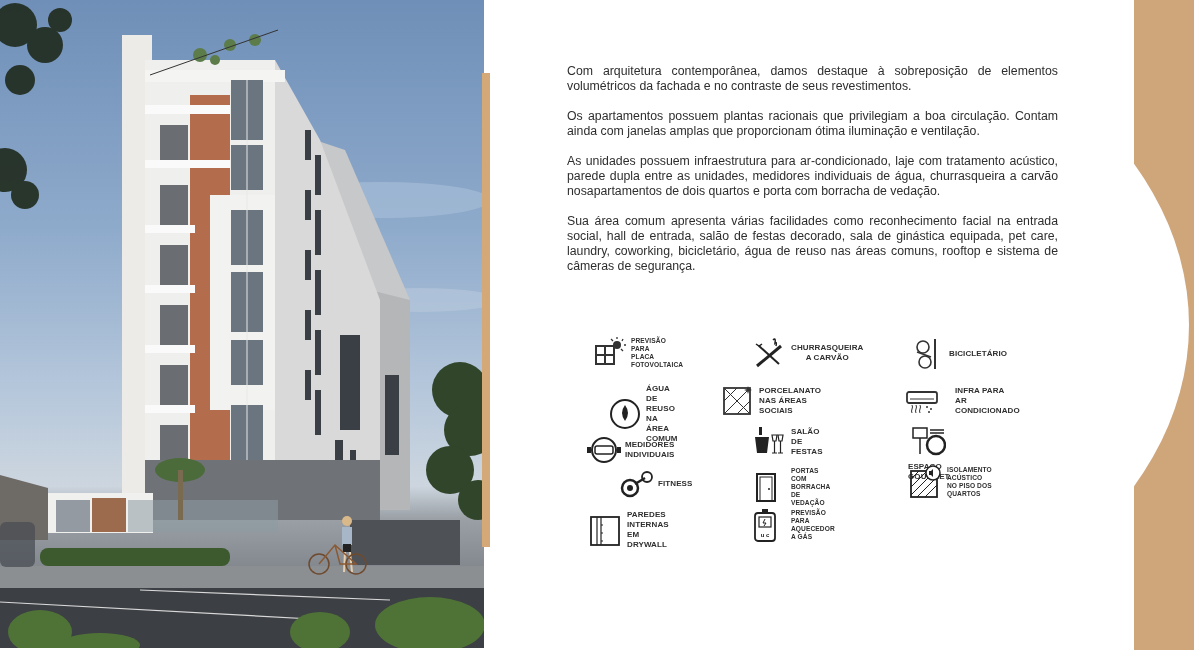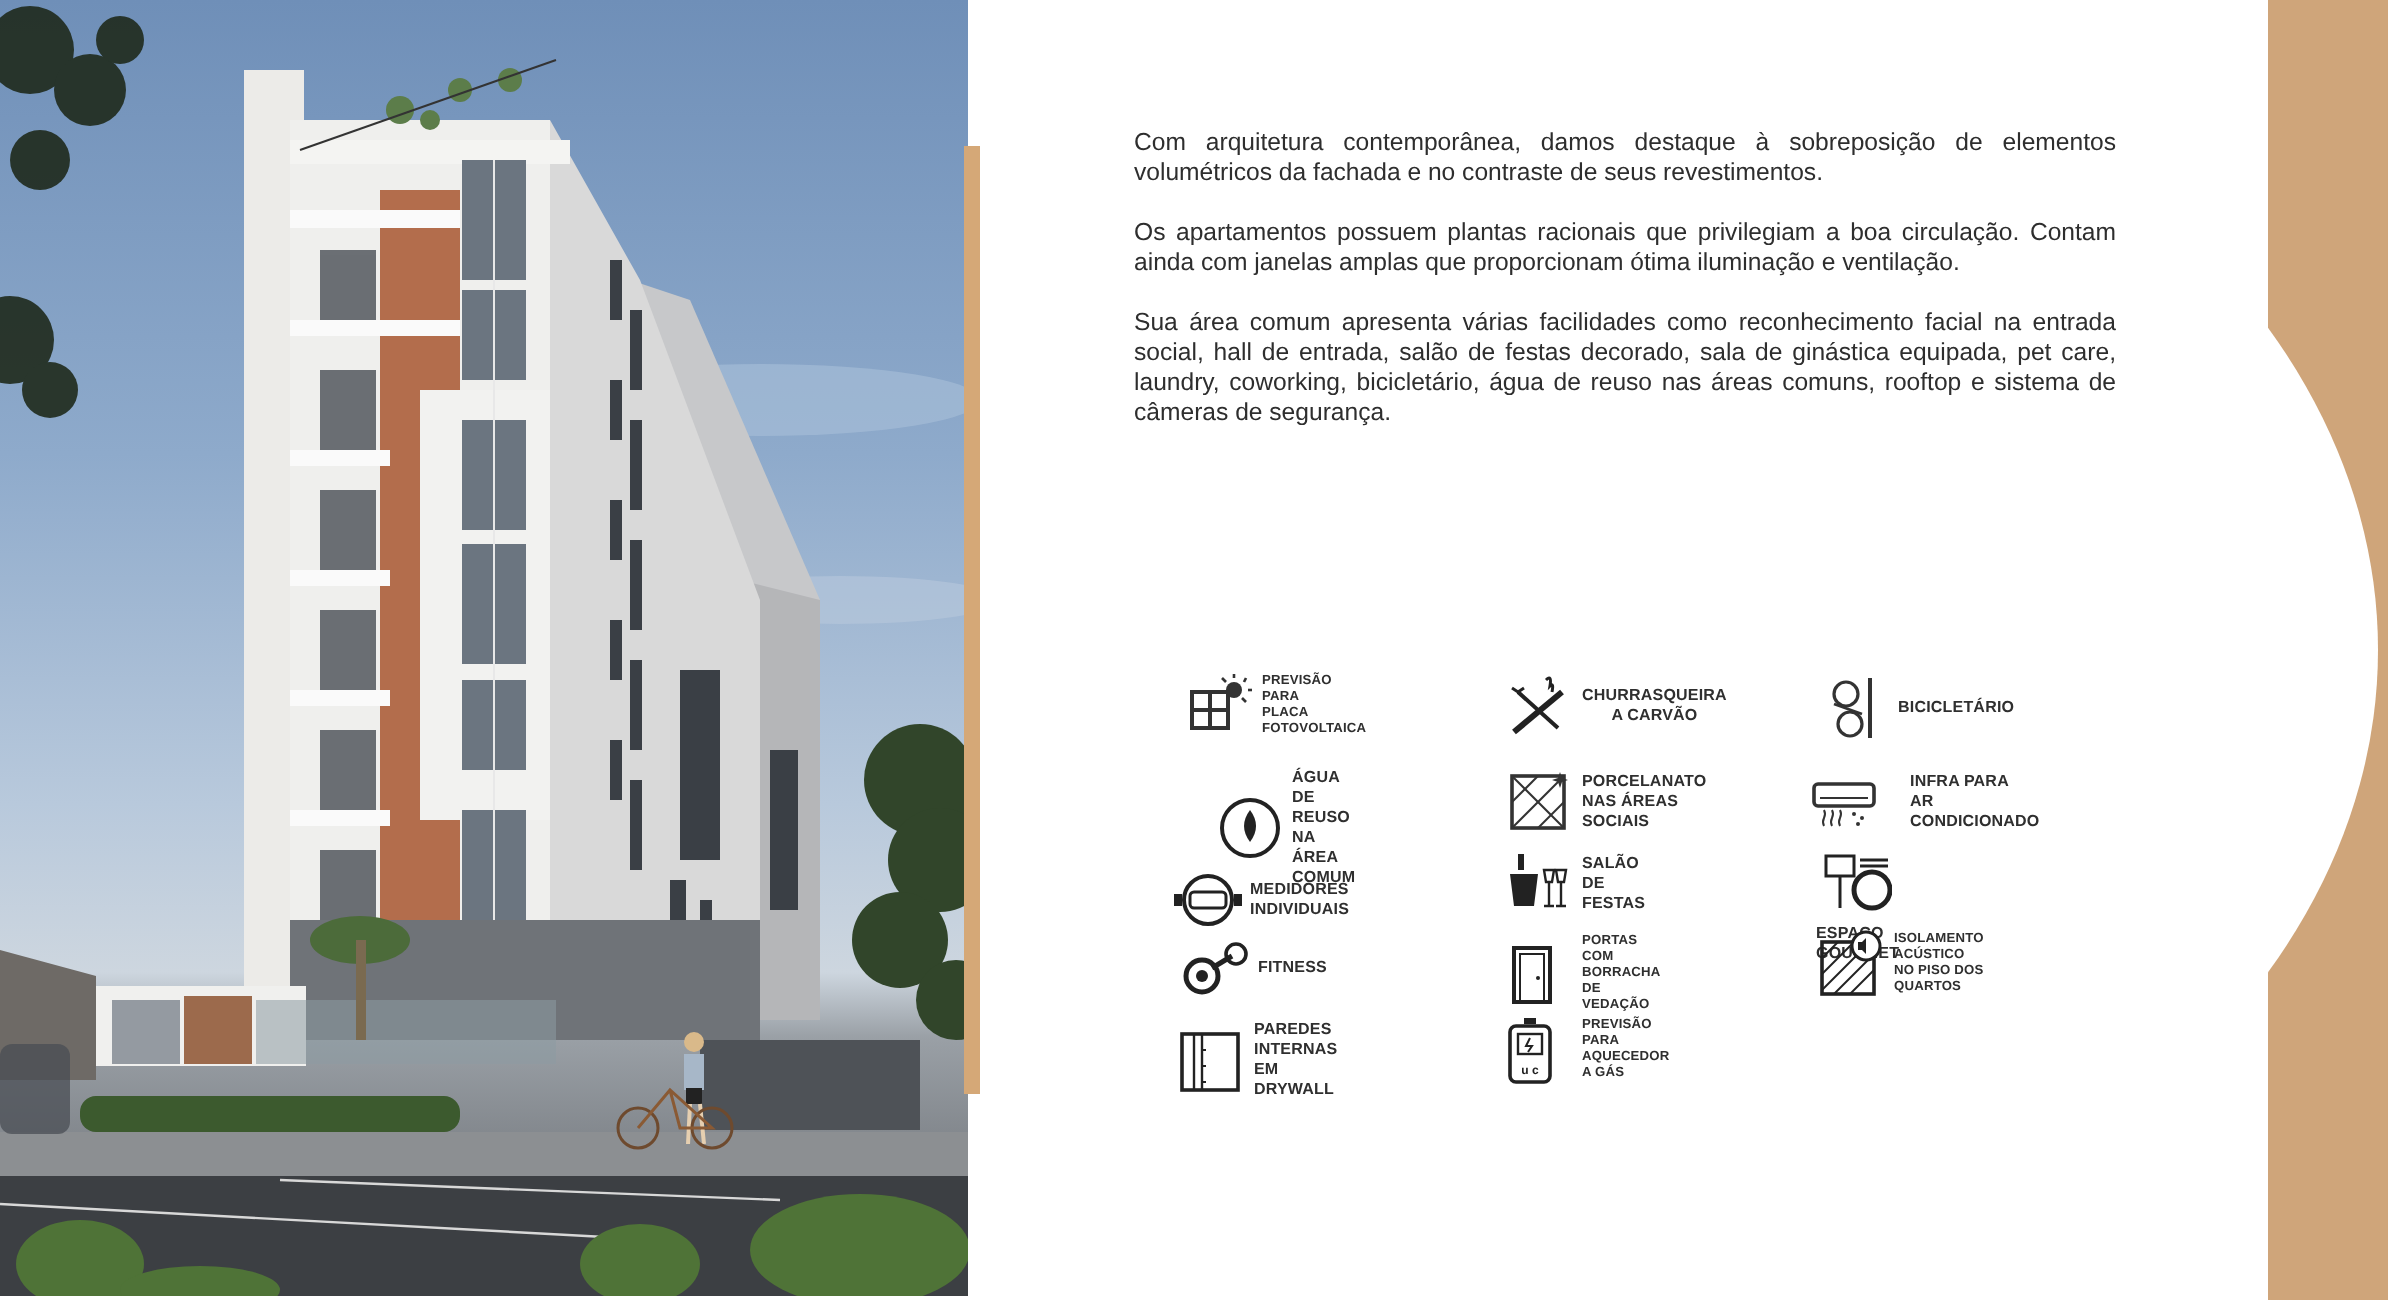--- a/index.html
+++ b/index.html
@@ -187,20 +187,21 @@
 <div class="deco">
   <svg width="60" height="650" viewBox="0 0 60 650">
     <rect x="0" y="0" width="60" height="650" fill="#cfa57a"></rect>
     <ellipse cx="-420" cy="325" rx="475" ry="345" fill="#ffffff"></ellipse>
   </svg>
 </div>
 
 <div class="text-block">
   <p>Com arquitetura contemporânea, damos destaque à sobreposição de elementos volumétricos da fachada e no contraste de seus revestimentos.</p>
   <p>Os apartamentos possuem plantas racionais que privilegiam a boa circulação. Contam ainda com janelas amplas que proporcionam ótima iluminação e ventilação.</p>
+  <p>As unidades possuem infraestrutura para ar-condicionado, laje com tratamento acústico, parede dupla entre as unidades, medidores individuais de água, churrasqueira a carvão nosapartamentos de dois quartos e porta com borracha de vedação.</p>
   <p>Sua área comum apresenta várias facilidades como reconhecimento facial na entrada social, hall de entrada, salão de festas decorado, sala de ginástica equipada, pet care, laundry, coworking, bicicletário, água de reuso nas áreas comuns, rooftop e sistema de câmeras de segurança.</p>
 </div>
 
 <div class="features">
 
   <div class="feature" style="left:593px; top:336px;">
     <svg class="ico" viewBox="0 0 34 34">
       <rect x="3" y="10" width="18" height="18" fill="none" stroke="#333" stroke-width="2"></rect>
       <line x1="12" y1="10" x2="12" y2="28" stroke="#333" stroke-width="2"></line>
       <line x1="3" y1="19" x2="21" y2="19" stroke="#333" stroke-width="2"></line>
@@ -243,21 +244,21 @@
       <path d="M17 3 A14 14 0 0 1 31 17" fill="none" stroke="#222" stroke-width="2"></path>
       <path d="M17 31 A14 14 0 0 1 3 17" fill="none" stroke="#222" stroke-width="2"></path>
       <path d="M31 17 A14 14 0 0 1 17 31" fill="none" stroke="#222" stroke-width="2"></path>
       <path d="M3 17 A14 14 0 0 1 17 3" fill="none" stroke="#222" stroke-width="2"></path>
       <path d="M17 8 Q23 16 17 24 Q11 16 17 8 Z" fill="#222"></path>
     </svg>
     <span class="lbl">Água de reuso
 na área comum</span>
   </div>
 
-  <div class="feature" style="left:753px; top:384px;">
+  <div class="feature" style="left:721px; top:384px;">
     <svg class="ico" viewBox="0 0 34 34">
       <rect x="3" y="4" width="26" height="26" fill="none" stroke="#333" stroke-width="1.8"></rect>
       <g stroke="#333" stroke-width="1">
           <line x1="3" y1="4" x2="29" y2="30"></line>
           <line x1="29" y1="4" x2="3" y2="30"></line>
           <line x1="16" y1="4" x2="3" y2="17"></line>
           <line x1="16" y1="30" x2="29" y2="17"></line>
         </g>
       <path d="M27 2 l1 3 l3 1 l-3 1 l-1 3 l-1 -3 l-3 -1 l3 -1 z" fill="#333"></path>
     </svg>
@@ -310,21 +311,21 @@
       <rect x="1" y="4" width="14" height="10" fill="none" stroke="#222" stroke-width="1.5"></rect>
       <line x1="8" y1="14" x2="8" y2="30" stroke="#222" stroke-width="1.5"></line>
       <circle cx="24" cy="21" r="9" fill="none" stroke="#222" stroke-width="2.5"></circle>
       <line x1="18" y1="6" x2="32" y2="6" stroke="#222" stroke-width="1.5"></line>
       <line x1="18" y1="9" x2="32" y2="9" stroke="#222" stroke-width="1.5"></line>
     </svg>
     <span class="lbl">Espaço
 gourmet</span>
   </div>
 
-  <div class="feature" style="left:591px; top:467px;">
+  <div class="feature" style="left:620px; top:467px;">
     <svg class="ico" viewBox="0 0 34 34">
       <circle cx="10" cy="21" r="8" fill="none" stroke="#222" stroke-width="2.5"></circle>
       <circle cx="10" cy="21" r="3" fill="#222"></circle>
       <line x1="15" y1="17" x2="25" y2="11" stroke="#222" stroke-width="2.5"></line>
       <circle cx="27" cy="10" r="5" fill="none" stroke="#222" stroke-width="1.8"></circle>
     </svg>
     <span class="lbl">Fitness</span>
   </div>
 
   <div class="feature" style="left:753px; top:467px;">

